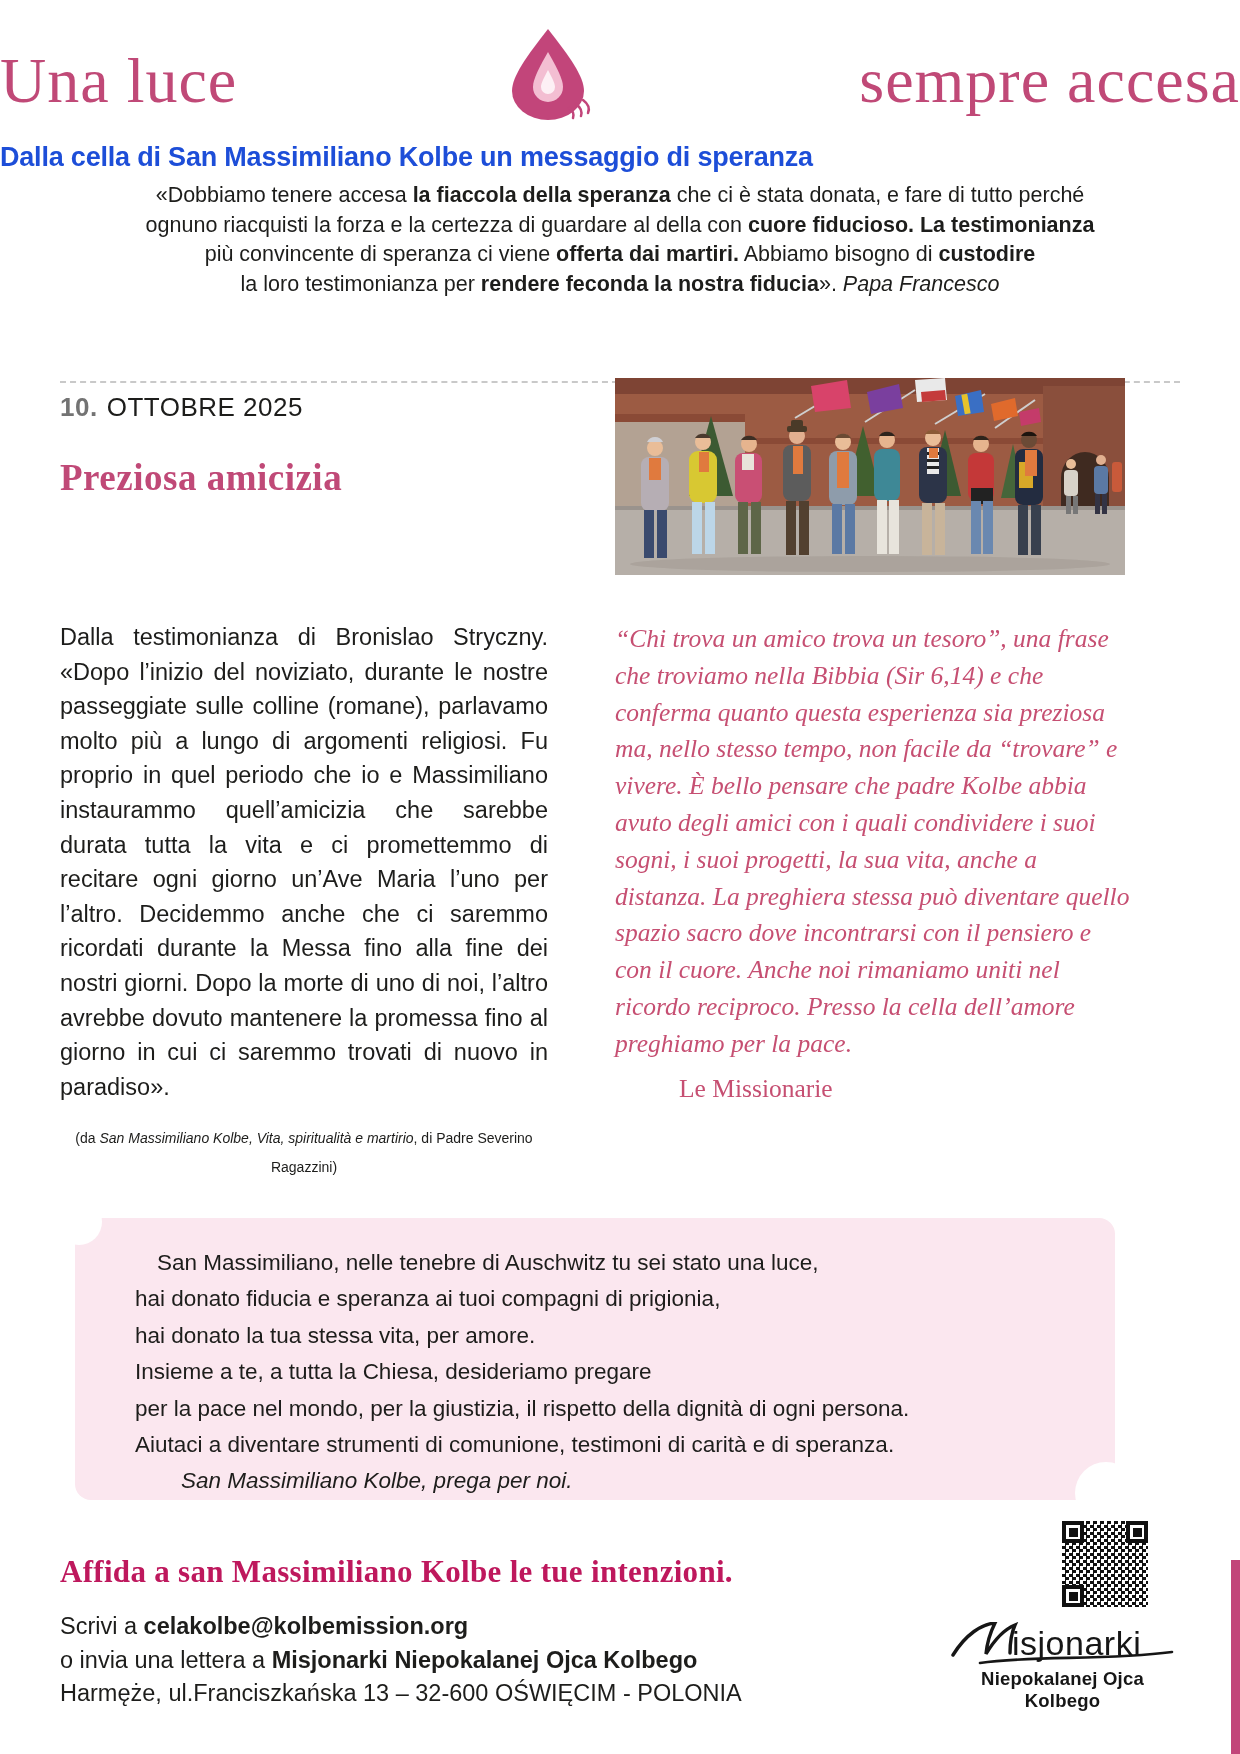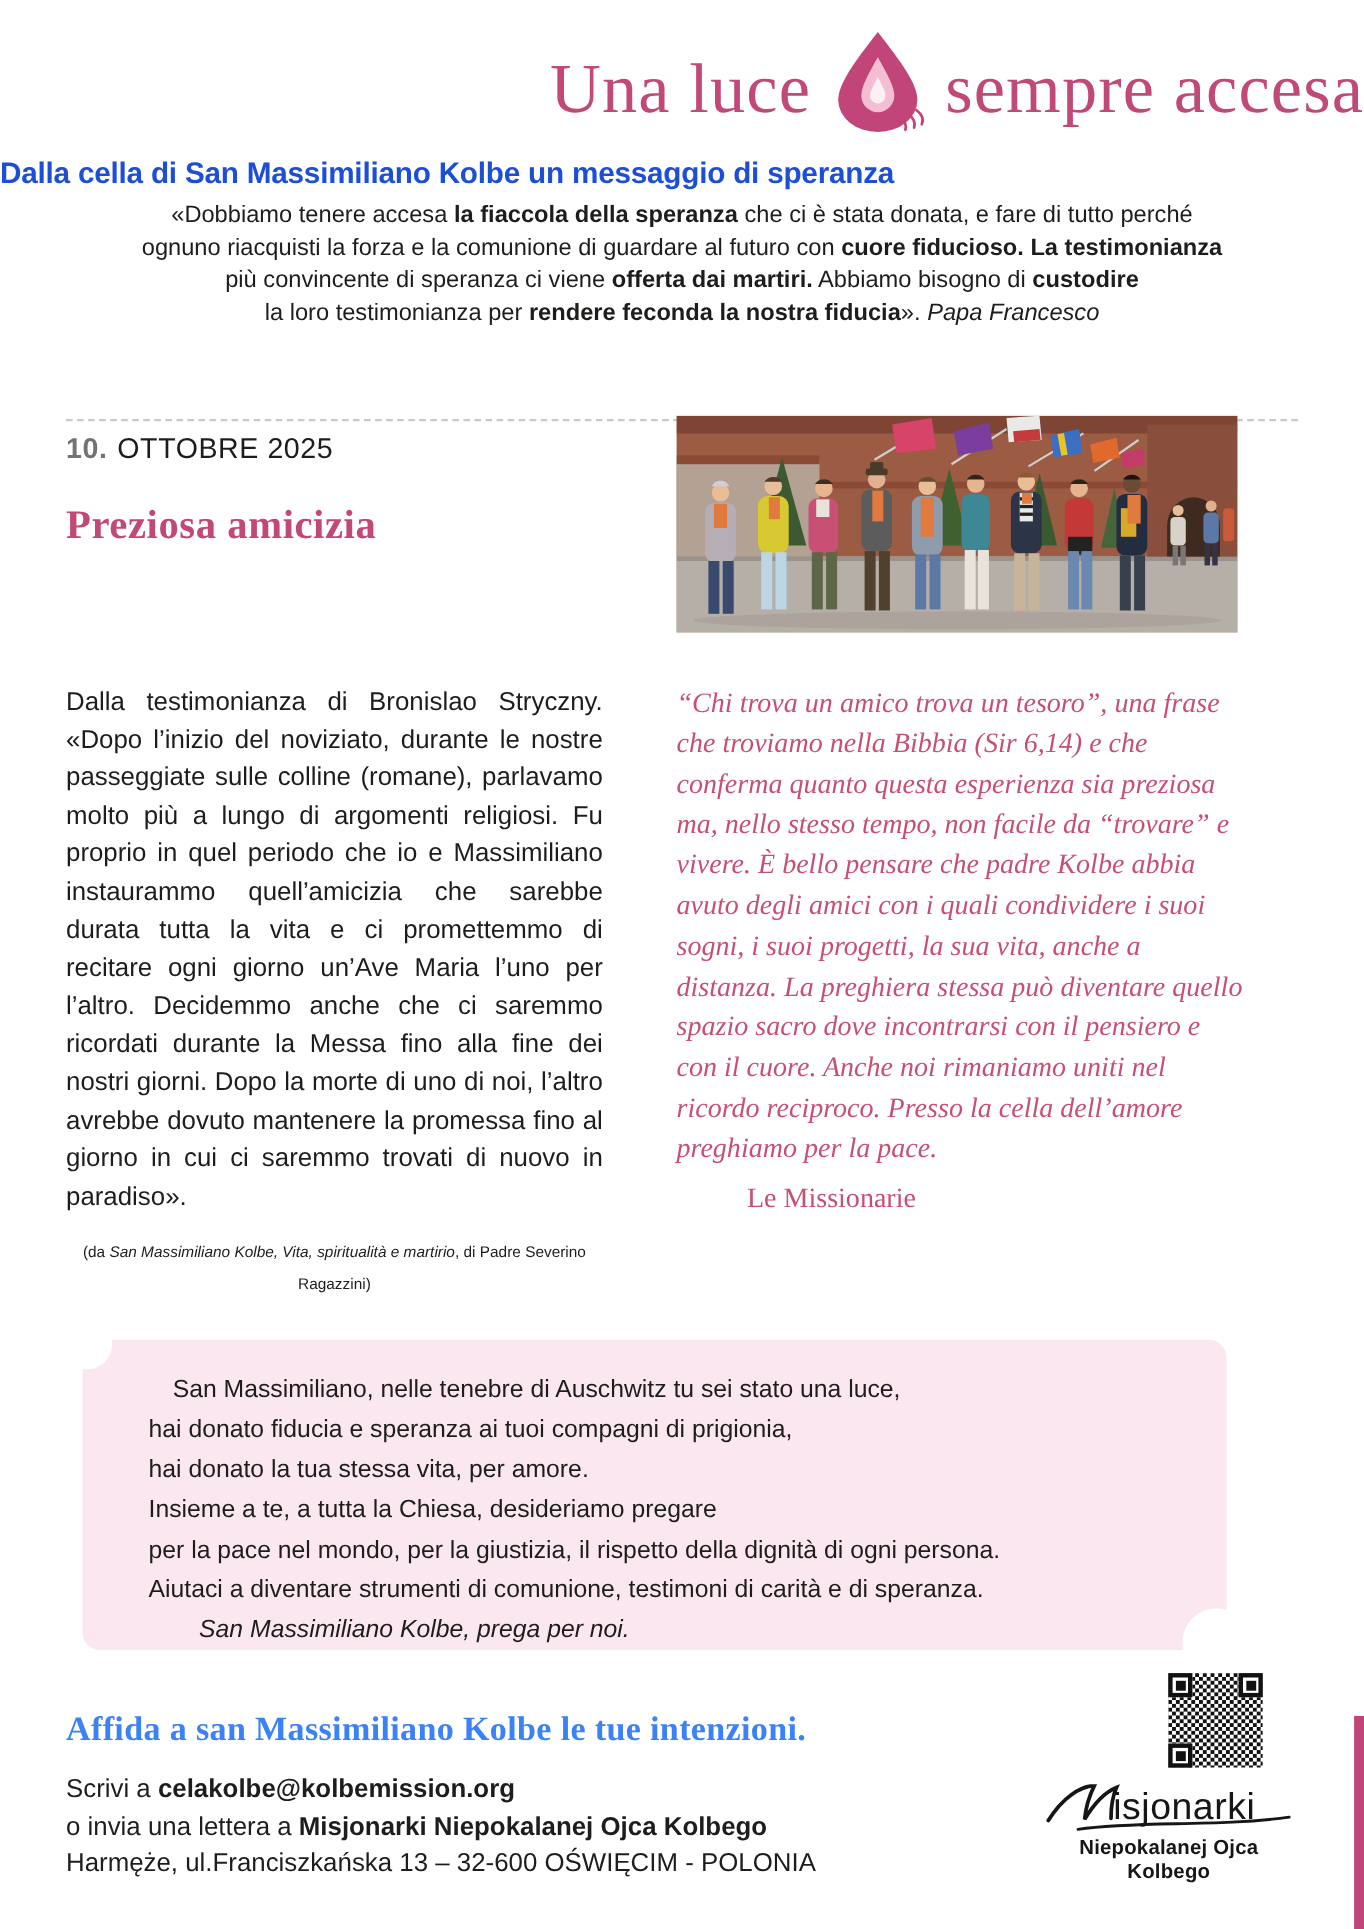--- a/index.html
+++ b/index.html
@@ -1,23 +1,23 @@
 <!DOCTYPE html>
 <html lang="it"><head>
 <meta charset="utf-8">
 <style>
   html,body{margin:0;padding:0;}
   body{width:1240px;height:1754px;position:relative;background:#ffffff;overflow:hidden;
        font-family:"Liberation Sans",sans-serif;color:#1d1d1b;}
   .b{font-weight:700;} .i{font-style:italic;margin-top:44px;}
 
   
-  .masthead{position:absolute;top:40px;left:0;right:0;display:flex;justify-content:flex-end;
+  .masthead{position:absolute;top:40px;left:0;right:0;display:flex;justify-content:space-between;
             align-items:center;gap:16px;color:#c04977;
-            font-family:"Liberation Serif",serif;font-size:64px;font-weight:400;line-height:1;padding-left:37px;}
+            font-family:"Liberation Serif",serif;font-size:64px;font-weight:400;line-height:1;}
   .masthead .word{letter-spacing:1px;}
   .flame-wrap{width:90px;height:96px;flex:0 0 auto;margin-top:-14px;}
 
   .subtitle{position:absolute;top:142px;left:0;right:0;
             font-size:27px;font-weight:600;color:#1d4ed8;letter-spacing:-0.2px;}
 
   
   .intro{position:absolute;top:181px;left:115px;right:115px;text-align:center;
          font-size:21.5px;line-height:29.5px;}
 
@@ -50,21 +50,21 @@
                       background:#fff;left:-19px;top:-19px;}
   .prayer-box::after{content:'';position:absolute;width:62px;height:62px;border-radius:50%;
                      background:#fff;right:-22px;bottom:-24px;}
   .prayer-lines{position:absolute;left:135px;top:1245px;width:900px;
                 font-size:22.5px;line-height:36.4px;}
   .prayer-lines .indent-1{padding-left:22px;}
   .prayer-lines .indent-2{padding-left:46px;font-style:italic;}
 
   
   .footer-heading{position:absolute;left:60px;top:1554px;font-family:"Liberation Serif",serif;
-                  font-weight:700;font-size:31px;color:#3b82f6;letter-spacing:0.3px;}
+                  font-weight:700;font-size:31px;color:#be185d;letter-spacing:0.3px;}
   .contacts{position:absolute;left:60px;top:1610px;font-size:23.5px;line-height:33.5px;}
 
   
   .qr{position:absolute;left:1062px;top:1521px;width:86px;height:86px;background:
       conic-gradient(#111 25%,#fff 0 50%,#111 0 75%,#fff 0) 0 0/7px 7px;
       outline:4px solid #fff;}
   .qr .f{position:absolute;width:22px;height:22px;background:#fff;border:4px solid #111;
          box-sizing:border-box;}
   .qr .f i{position:absolute;inset:2.5px;background:#111;}
   .qr .f.tl{left:0;top:0;} .qr .f.tr{right:0;top:0;} .qr .f.bl{left:0;bottom:0;}
@@ -95,21 +95,21 @@
           <path d="M80,74 q8,6 5,13"></path>
       </g>
     </svg>
   </span>
   <span class="word">sempre accesa</span>
 </div>
 <div class="subtitle">Dalla cella di San Massimiliano Kolbe un messaggio di speranza</div>
 
 <div class="intro">
   <div><span>«Dobbiamo tenere accesa </span><span class="b">la fiaccola della speranza</span><span> che ci è stata donata, e fare di tutto perché</span></div>
-  <div><span>ognuno riacquisti la forza e la comunione di guardare al futuro con </span><span class="b">cuore fiducioso. La testimonianza</span></div>
+  <div><span>ognuno riacquisti la forza e la certezza di guardare al della con </span><span class="b">cuore fiducioso. La testimonianza</span></div>
   <div><span>più convincente di speranza ci viene </span><span class="b">offerta dai martiri.</span><span> Abbiamo bisogno di </span><span class="b">custodire</span></div>
   <div><span>la loro testimonianza per </span><span class="b">rendere feconda la nostra fiducia</span><span>». </span><span class="i">Papa Francesco</span></div>
 </div>
 
 <div class="rule"></div>
 <div class="issue">
   <span class="num">10.</span><span>OTTOBRE 2025</span>
 </div>
 
 <div class="photo" title="Gruppo di circa dieci persone con sciarpe arancioni davanti a un muro di mattoni con alberi, bandiere colorate e un arco">

